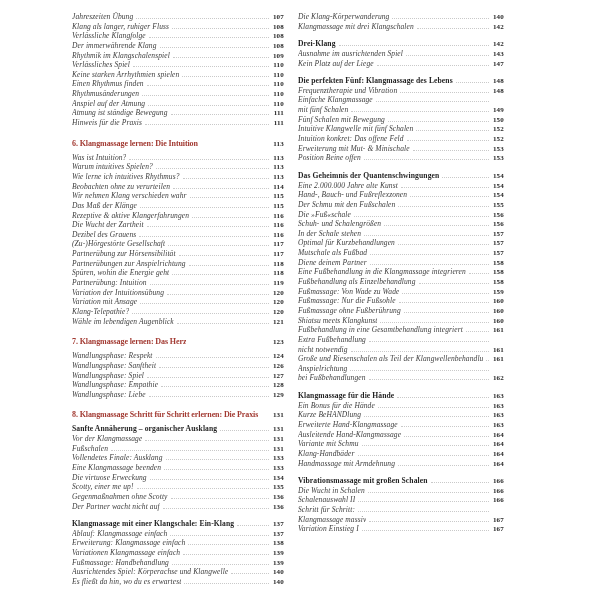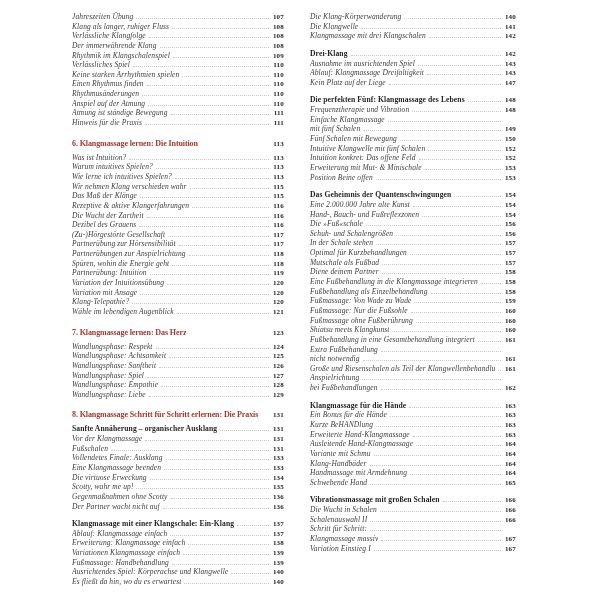--- a/index.html
+++ b/index.html
@@ -6,21 +6,21 @@
   body{
     width:600px;height:600px;
     background:#ffffff;
     font-family:"Liberation Serif","DejaVu Serif",serif;
     overflow:hidden;
     position:relative;
   }
   .toc-page{position:absolute;inset:0;background:#ffffff;}
   .col{position:absolute;top:12px;}
   .col-left{left:72px;width:212px;}
-  .col-right{left:310px;width:206px;}
+  .col-right{left:298px;width:206px;}
   .row{display:flex;align-items:baseline;height:9.65px;min-width:0;}
   .row .label{
     white-space:nowrap;overflow:hidden;min-width:0;
     font-size:7.5px;color:#3d3d3d;font-style:italic;letter-spacing:0.1px;
   }
   .leader{
     flex:1 1 auto;min-width:3px;
     border-bottom:1px dotted #c9c9c9;
     margin:0 3px 2px 3px;
   }
@@ -117,23 +117,28 @@
         <span class="label">Was ist Intuition?</span>
         <span class="leader"></span>
         <span class="page">113</span>
       </div>
       <div class="row entry">
         <span class="label">Warum intuitives Spielen?</span>
         <span class="leader"></span>
         <span class="page">113</span>
       </div>
       <div class="row entry">
-        <span class="label">Wie lerne ich intuitives Spielen?</span>
+        <span class="label">Wie lerne ich intuitives Rhythmus?</span>
         <span class="leader"></span>
         <span class="page">113</span>
+      </div>
+      <div class="row entry">
+        <span class="label">Beobachten ohne zu verurteilen</span>
+        <span class="leader"></span>
+        <span class="page">114</span>
       </div>
       <div class="row entry">
         <span class="label">Wir nehmen Klang verschieden wahr</span>
         <span class="leader"></span>
         <span class="page">115</span>
       </div>
       <div class="row entry">
         <span class="label">Das Maß der Klänge</span>
         <span class="leader"></span>
         <span class="page">115</span>
@@ -203,25 +208,20 @@
         <span class="label">7. Klangmassage lernen: Das Herz</span>
         <span class="leader"></span>
         <span class="page">123</span>
       </div>
       <div class="row entry">
         <span class="label">Wandlungsphase: Respekt</span>
         <span class="leader"></span>
         <span class="page">124</span>
       </div>
       <div class="row entry">
-        <span class="label">Wandlungsphase: Achtsamkeit</span>
-        <span class="leader"></span>
-        <span class="page">125</span>
-      </div>
-      <div class="row entry">
         <span class="label">Wandlungsphase: Sanftheit</span>
         <span class="leader"></span>
         <span class="page">126</span>
       </div>
       <div class="row entry">
         <span class="label">Wandlungsphase: Spiel</span>
         <span class="leader"></span>
         <span class="page">127</span>
       </div>
       <div class="row entry">
@@ -264,21 +264,21 @@
         <span class="label">Eine Klangmassage beenden</span>
         <span class="leader"></span>
         <span class="page">133</span>
       </div>
       <div class="row entry">
         <span class="label">Die virtuose Erweckung</span>
         <span class="leader"></span>
         <span class="page">134</span>
       </div>
       <div class="row entry">
-        <span class="label">Scotty, wahr me up!</span>
+        <span class="label">Scotty, einer me up!</span>
         <span class="leader"></span>
         <span class="page">135</span>
       </div>
       <div class="row entry">
         <span class="label">Gegenmaßnahmen ohne Scotty</span>
         <span class="leader"></span>
         <span class="page">136</span>
       </div>
       <div class="row entry">
         <span class="label">Der Partner wacht nicht auf</span>
@@ -322,46 +322,36 @@
         <span class="page">140</span>
       </div>
     </div>
   <div class="col col-right" id="col-right">
       <div class="row entry">
         <span class="label">Die Klang-Körperwanderung</span>
         <span class="leader"></span>
         <span class="page">140</span>
       </div>
       <div class="row entry">
-        <span class="label">Die Klangwelle</span>
-        <span class="leader"></span>
-        <span class="page">141</span>
-      </div>
-      <div class="row entry">
         <span class="label">Klangmassage mit drei Klangschalen</span>
         <span class="leader"></span>
         <span class="page">142</span>
       </div>
       <div class="row spacer"></div>
       <div class="row subhead">
         <span class="label">Drei-Klang</span>
         <span class="leader"></span>
         <span class="page">142</span>
       </div>
       <div class="row entry">
         <span class="label">Ausnahme im ausrichtenden Spiel</span>
         <span class="leader"></span>
         <span class="page">143</span>
       </div>
       <div class="row entry">
-        <span class="label">Ablauf: Klangmassage Dreifaltigkeit</span>
-        <span class="leader"></span>
-        <span class="page">143</span>
-      </div>
-      <div class="row entry">
         <span class="label">Kein Platz auf der Liege</span>
         <span class="leader"></span>
         <span class="page">147</span>
       </div>
       <div class="row spacer"></div>
       <div class="row subhead">
         <span class="label">Die perfekten Fünf: Klangmassage des Lebens</span>
         <span class="leader"></span>
         <span class="page">148</span>
       </div>
@@ -415,20 +405,25 @@
         <span class="label">Eine 2.000.000 Jahre alte Kunst</span>
         <span class="leader"></span>
         <span class="page">154</span>
       </div>
       <div class="row entry">
         <span class="label">Hand-, Bauch- und Fußreflexzonen</span>
         <span class="leader"></span>
         <span class="page">154</span>
       </div>
       <div class="row entry">
+        <span class="label">Der Schmu mit den Fußschalen</span>
+        <span class="leader"></span>
+        <span class="page">155</span>
+      </div>
+      <div class="row entry">
         <span class="label">Die »Fuß«schale</span>
         <span class="leader"></span>
         <span class="page">156</span>
       </div>
       <div class="row entry">
         <span class="label">Schuh- und Schalengrößen</span>
         <span class="leader"></span>
         <span class="page">156</span>
       </div>
       <div class="row entry">
@@ -544,25 +539,20 @@
       </div>
       <div class="row entry">
         <span class="label">Klang-Handbäder</span>
         <span class="leader"></span>
         <span class="page">164</span>
       </div>
       <div class="row entry">
         <span class="label">Handmassage mit Armdehnung</span>
         <span class="leader"></span>
         <span class="page">164</span>
-      </div>
-      <div class="row entry">
-        <span class="label">Schwebende Hand</span>
-        <span class="leader"></span>
-        <span class="page">165</span>
       </div>
       <div class="row spacer"></div>
       <div class="row subhead">
         <span class="label">Vibrationsmassage mit großen Schalen</span>
         <span class="leader"></span>
         <span class="page">166</span>
       </div>
       <div class="row entry">
         <span class="label">Die Wucht in Schalen</span>
         <span class="leader"></span>

